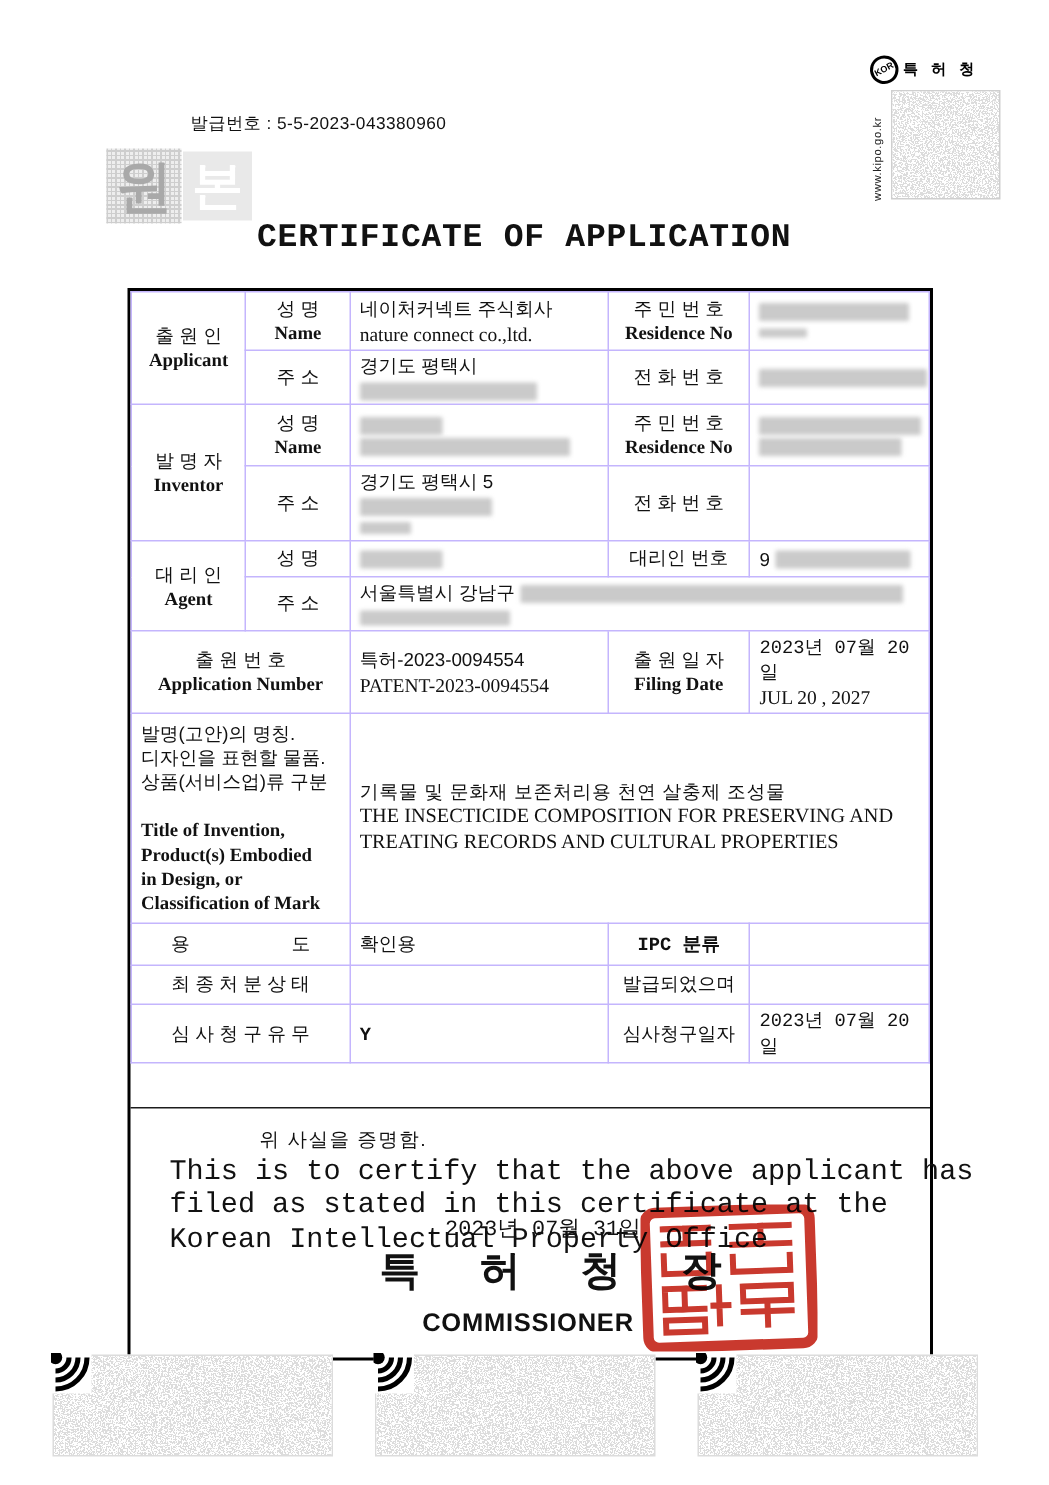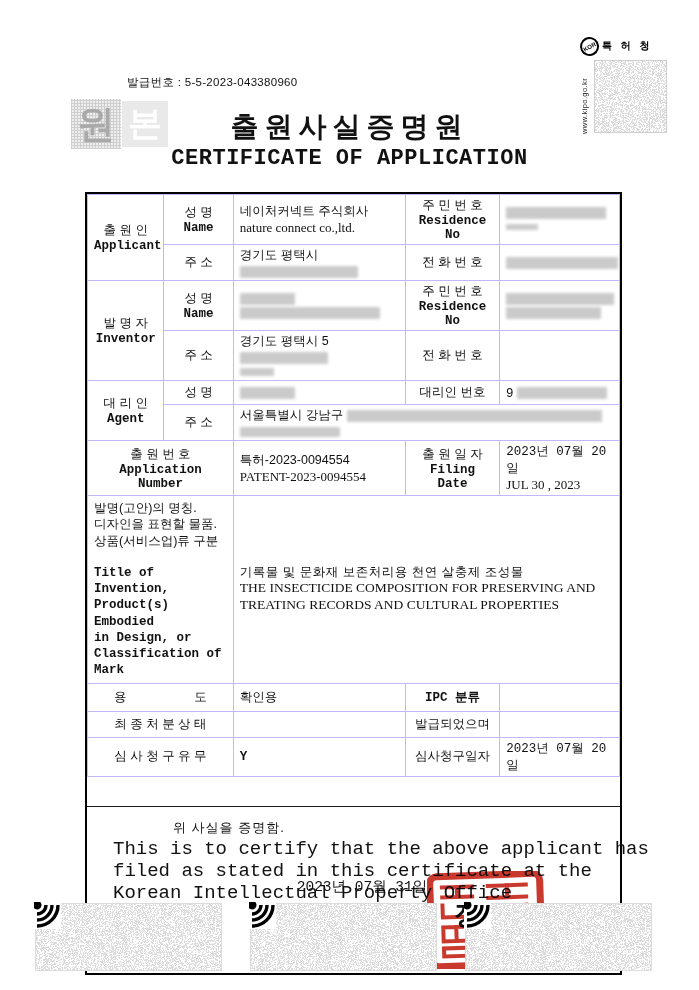--- a/index.html
+++ b/index.html
@@ -29,21 +29,21 @@
       font-weight:600;letter-spacing:6px;}
   .title-en{position:absolute;left:0;right:0;top:146px;text-align:center;font-size:22px;
       font-weight:bold;letter-spacing:.5px;}
   
   .doc-wrap{position:absolute;left:85px;top:192px;width:533px;border:2px solid #000;background:#fff;}
   table.doc{border-collapse:collapse;table-layout:fixed;width:100%;}
   table.doc td{border:1px solid #c4b5fd;padding:2px 6px;font-size:12.5px;vertical-align:middle;
       overflow:hidden;}
   .c1{width:76px;}.c2{width:69px;}.c3{width:171px;}.c4{width:94px;}.c5{width:119px;}
   .lab{text-align:center;}
-  .sub-en{display:block;font-family:Liberation Mono, monospace;font-weight:bold;font-size:12.5px;}
+  .sub-en{display:block;font-family:Liberation Serif, serif;font-weight:bold;font-size:12.5px;}
   .val-en{display:block;font-family:"Liberation Serif","DejaVu Serif",serif;font-size:13px;}
   .h38 td{height:34px;}.h22 td{height:18px;}.h40 td{height:36px;}.h26 td{height:22px;}
   .h23 td{height:19px;}.h31 td{height:27px;}.h37 td{height:33px;}.h135 td{height:131px;}
   .h27 td{height:23px;}.h25 td{height:21px;}
   .top{vertical-align:top;}
   .redact{display:inline-block;background:#cacaca;filter:blur(1.4px);border-radius:1px;
       vertical-align:middle;height:12px;}
   .just{display:flex;justify-content:space-between;padding:0 20px;}
   .gap-row{height:29px;border-bottom:1px solid #1c1c1c;}
   
@@ -98,21 +98,20 @@
       <span class="kipo-office">특 허 청</span>
     </div>
     <span class="kipo-url">www.kipo.go.kr</span>
     <div class="kipo-bc">
       <svg class="noise" width="71" height="71">
           <rect width="71" height="71" filter="url(#noiseF)"></rect>
         </svg>
     </div>
   </div>
 
-  <div class="title-ko">출원사실증명원</div>
   <div class="title-en serif">CERTIFICATE OF APPLICATION</div>
 
   <div class="doc-wrap">
     <table class="doc">
       <colgroup>
           <col class="c1">
           <col class="c2">
           <col class="c3">
           <col class="c4">
           <col class="c5">
@@ -214,21 +213,21 @@
         <td>
           <span>특허-2023-0094554</span>
           <span class="val-en">PATENT-2023-0094554</span>
         </td>
         <td class="lab">
           <span>출 원 일 자</span>
           <span class="sub-en">Filing Date</span>
         </td>
         <td>
           <span class="serif">2023년 07월 20일</span>
-          <span class="val-en">JUL 30 , 2023</span>
+          <span class="val-en">JUL 20 , 2027</span>
         </td>
       </tr>
 
       <tr class="h135">
         <td colspan="2" class="top" style="padding:4px 6px;line-height:1.3;">
           <span style="display:block">발명(고안)의 명칭.</span>
           <span style="display:block">디자인을 표현할 물품.</span>
           <span style="display:block">상품(서비스업)류 구분</span>
           <span style="display:block;height:16px"></span>
           <span class="sub-en">Title of Invention,</span>

